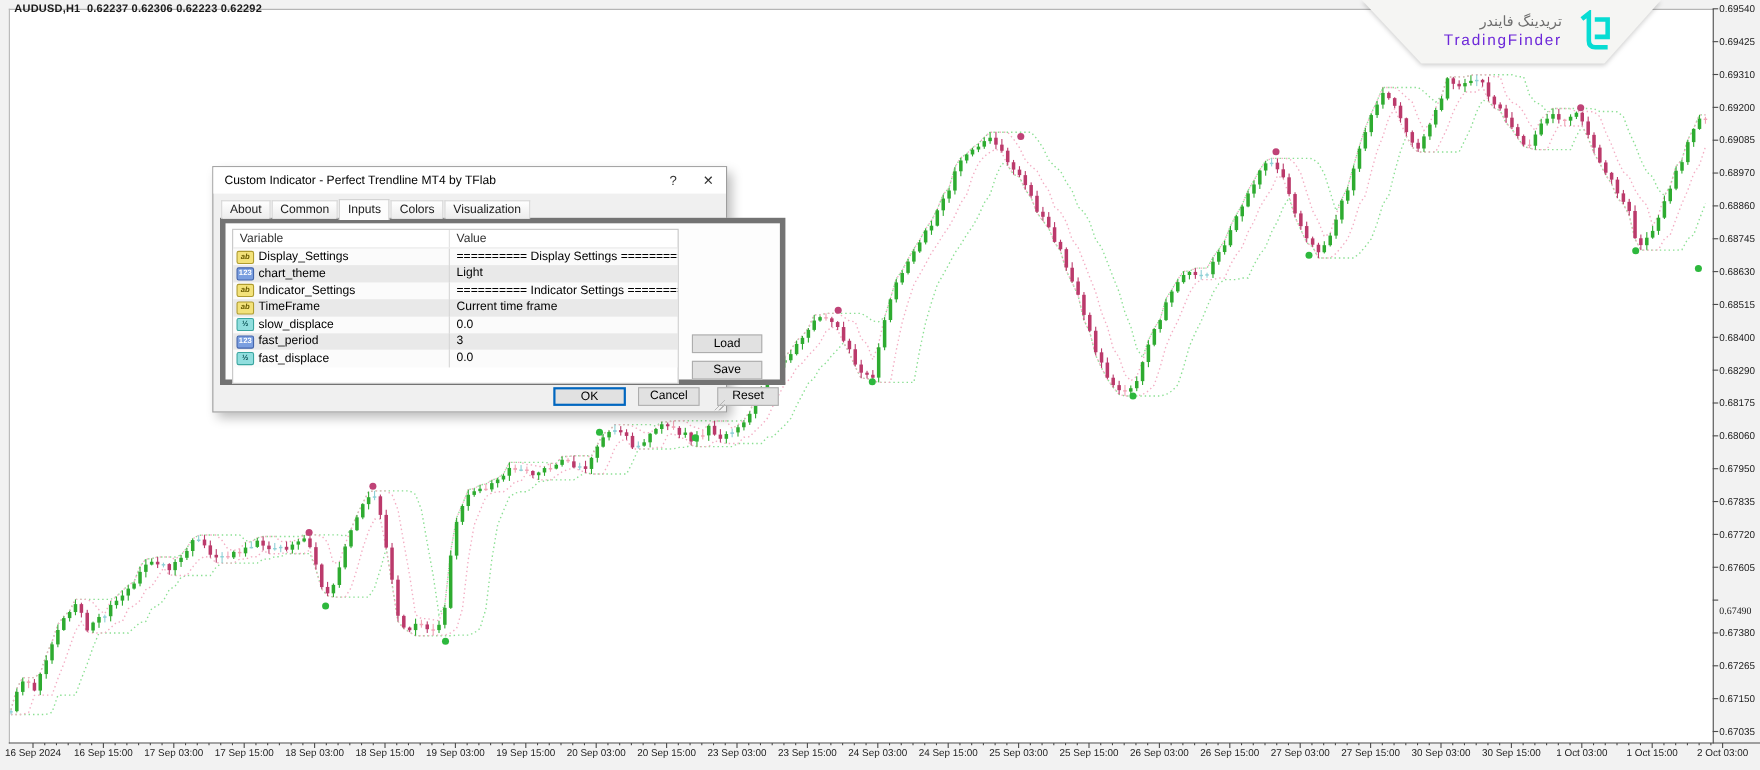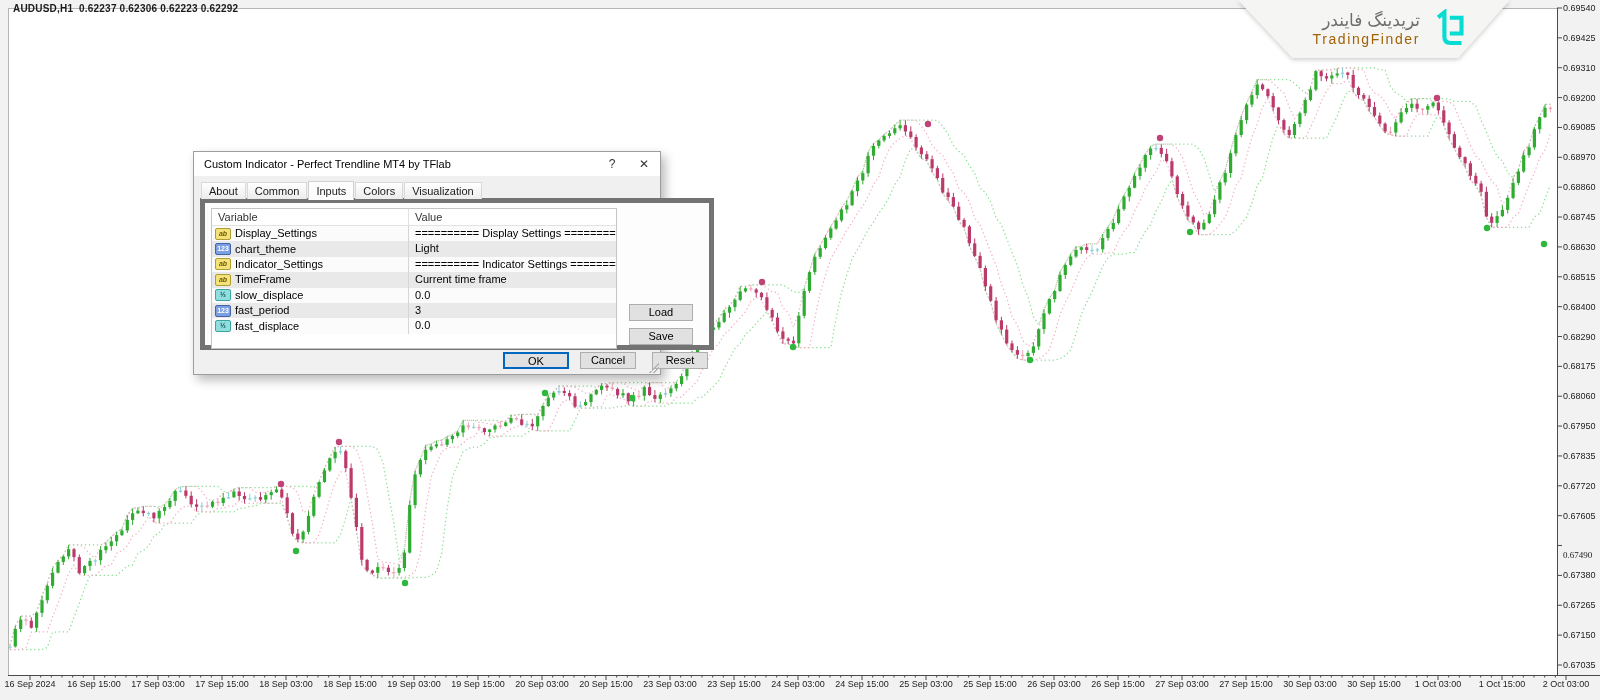--- a/index.html
+++ b/index.html
@@ -25,21 +25,21 @@
   
   #logo-wrap{position:absolute;left:1238px;top:0;width:272px;height:58px;
     filter:drop-shadow(0 2px 2px rgba(0,0,0,.18));}
   #logo-banner{
     width:100%;height:100%;background:#f5f5f3;
     clip-path:polygon(0 0,100% 0,81% 100%,20% 100%);
     display:flex;align-items:center;justify-content:flex-end;
     gap:10px;padding-right:44px;box-sizing:border-box;
   }
   #logo-text{text-align:right;line-height:1.15;}
-  #logo-fa{font-size:17px;}
+  #logo-fa{font-size:13px;}
   #logo-en{font-size:14px;letter-spacing:1.6px;}
   
   #dialog{
     position:absolute;left:193px;top:151px;width:468px;height:224px;
     background:#f0f0f0;border:1px solid #9d9d9d;box-sizing:border-box;
     box-shadow:4px 5px 10px rgba(0,0,0,.28);font-size:11px;color:#000;
   }
   #dialog-titlebar{
     height:24px;background:#ffffff;display:flex;align-items:center;
   }
@@ -933,21 +933,21 @@
     <div class="time-label" style="left: 1374px;">30 Sep 15:00</div>
     <div class="time-label" style="left: 1438px;">1 Oct 03:00</div>
     <div class="time-label" style="left: 1502px;">1 Oct 15:00</div>
     <div class="time-label" style="left: 1566px;">2 Oct 03:00</div>
   </div>
 
 <div id="logo-wrap">
   <div id="logo-banner">
     <div id="logo-text">
       <div id="logo-fa" dir="rtl" style="color: rgb(110, 110, 110);">تریدینگ فایندر</div>
-      <div id="logo-en" style="color: #a16207;">TradingFinder</div>
+      <div id="logo-en" style="color: #6d28d9;">TradingFinder</div>
     </div>
     <svg id="logo-icon" width="36" height="40" viewBox="0 0 40 42">
       <g fill="none" stroke="#07dcd3" stroke-width="4.6" stroke-linejoin="miter">
         <path d="M9 8 L16 2.5 L16 30 Q16 36.5 22.5 36.5 L35 36.5"></path>
         <path d="M22 8.5 H35 V26 H22"></path>
       </g>
     </svg>
   </div>
 </div>
 

